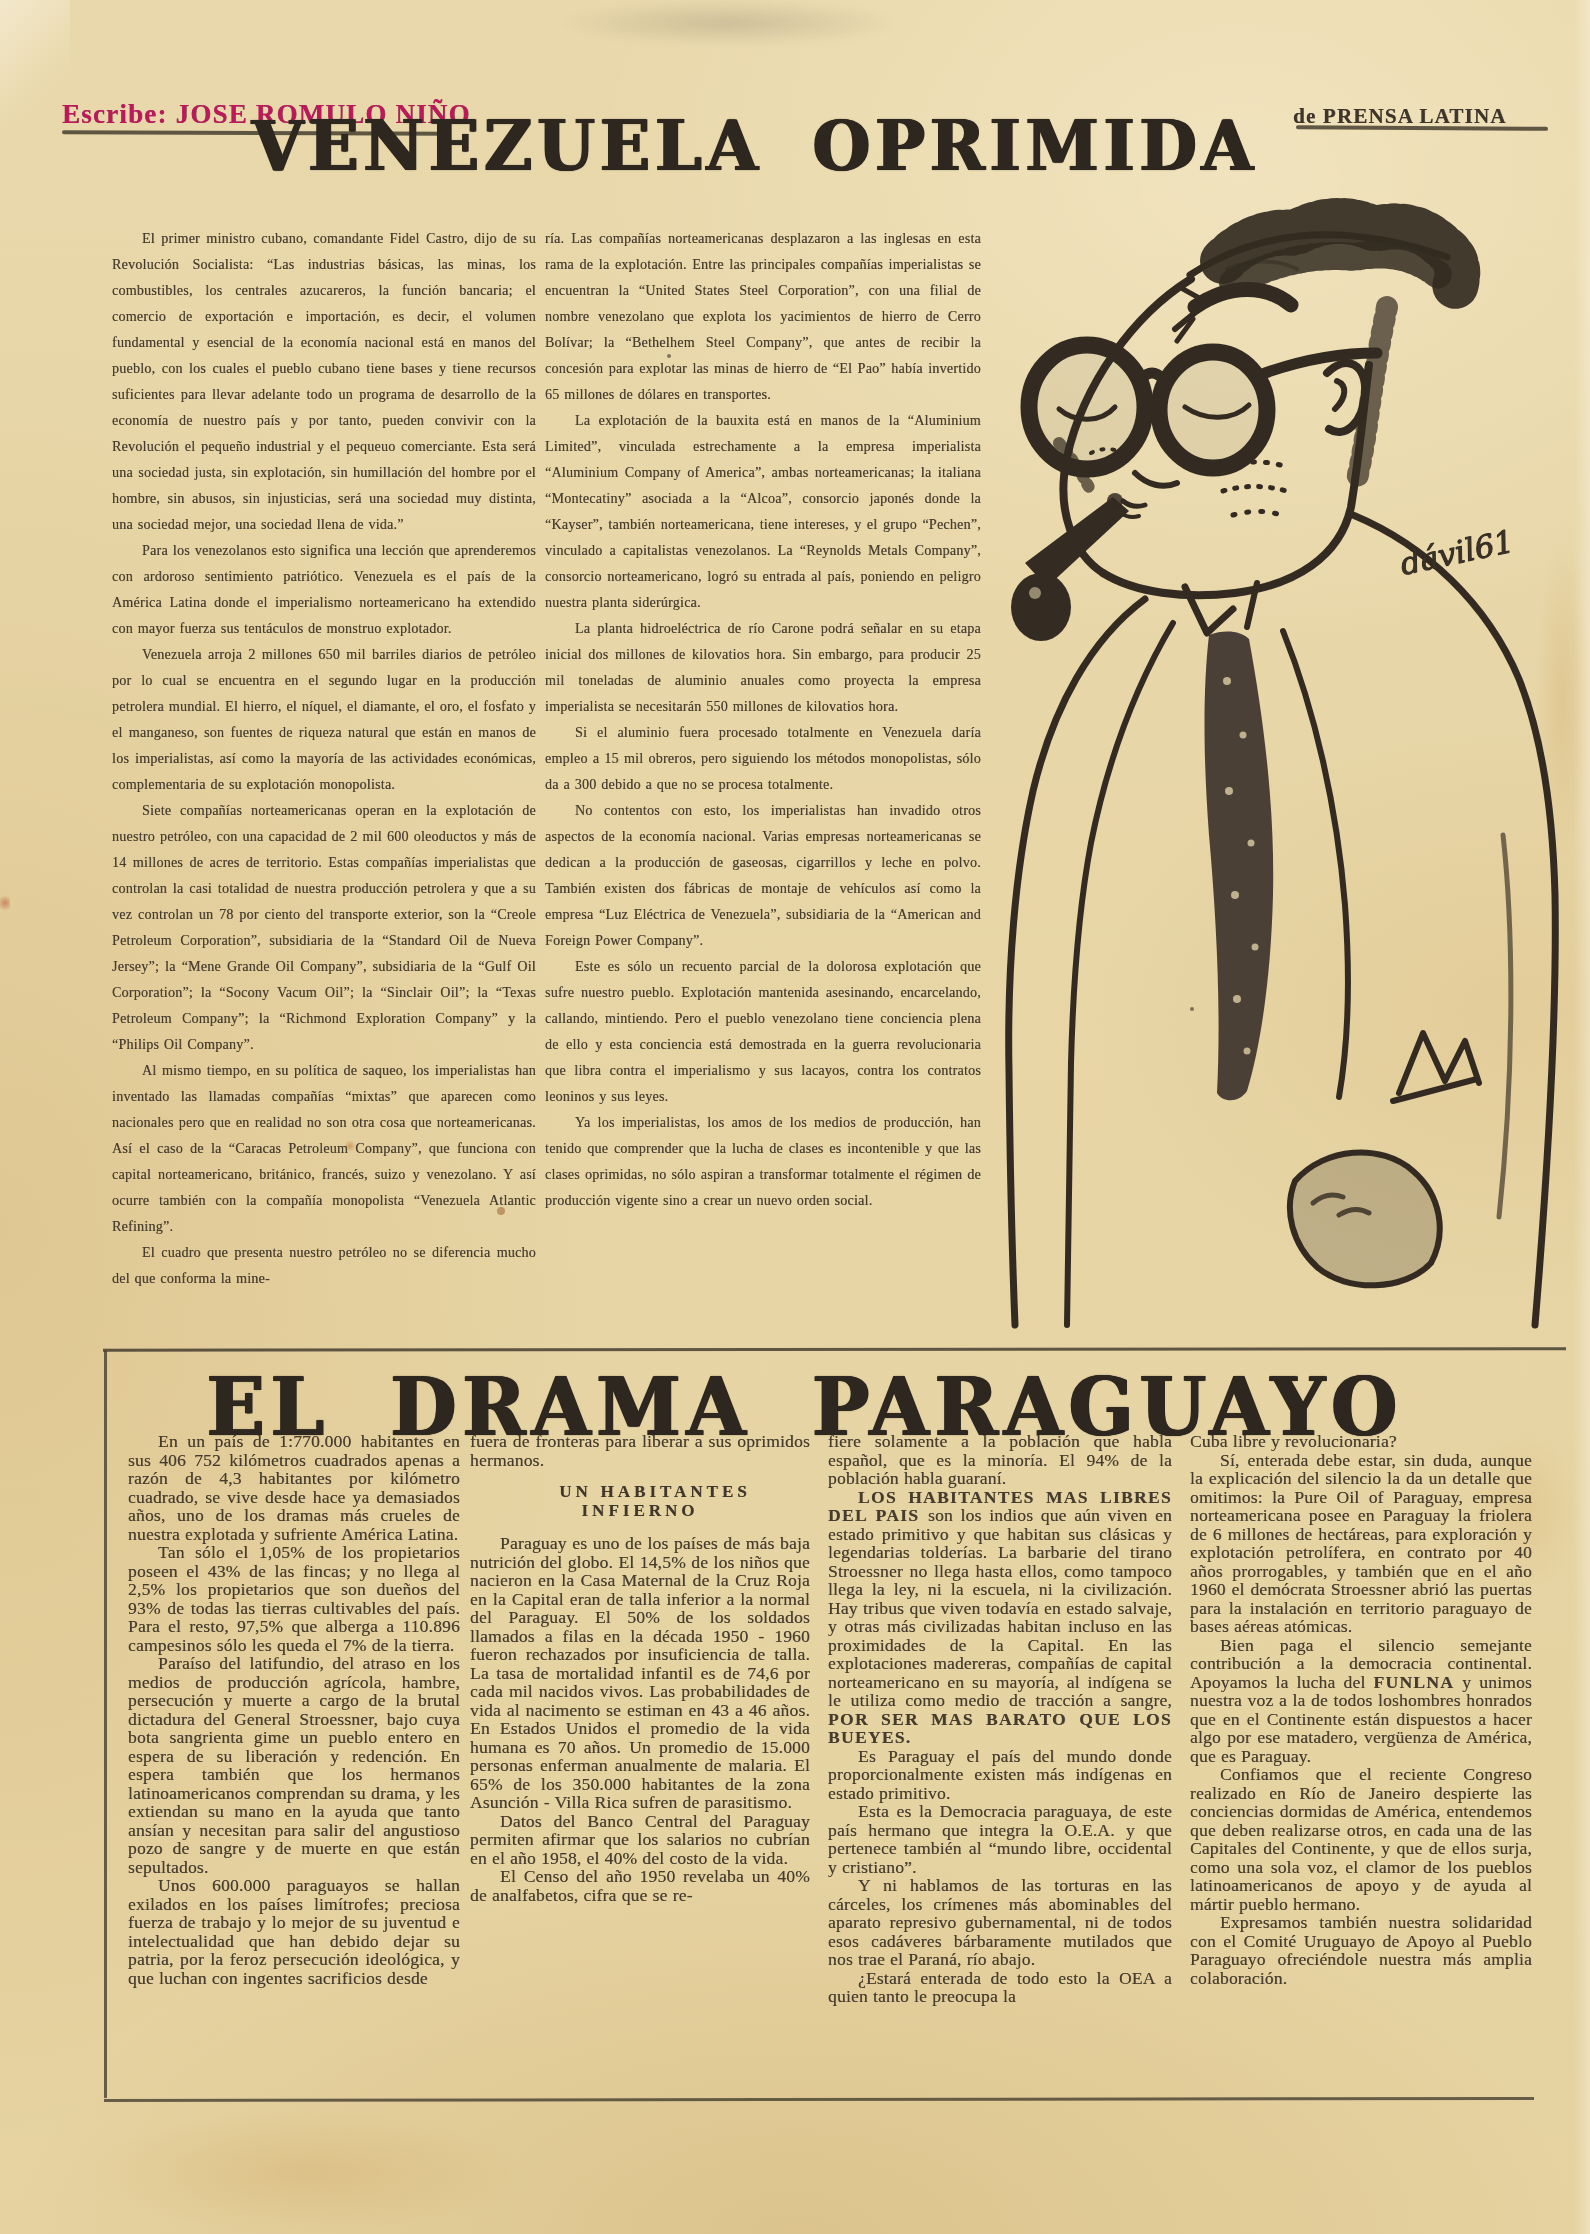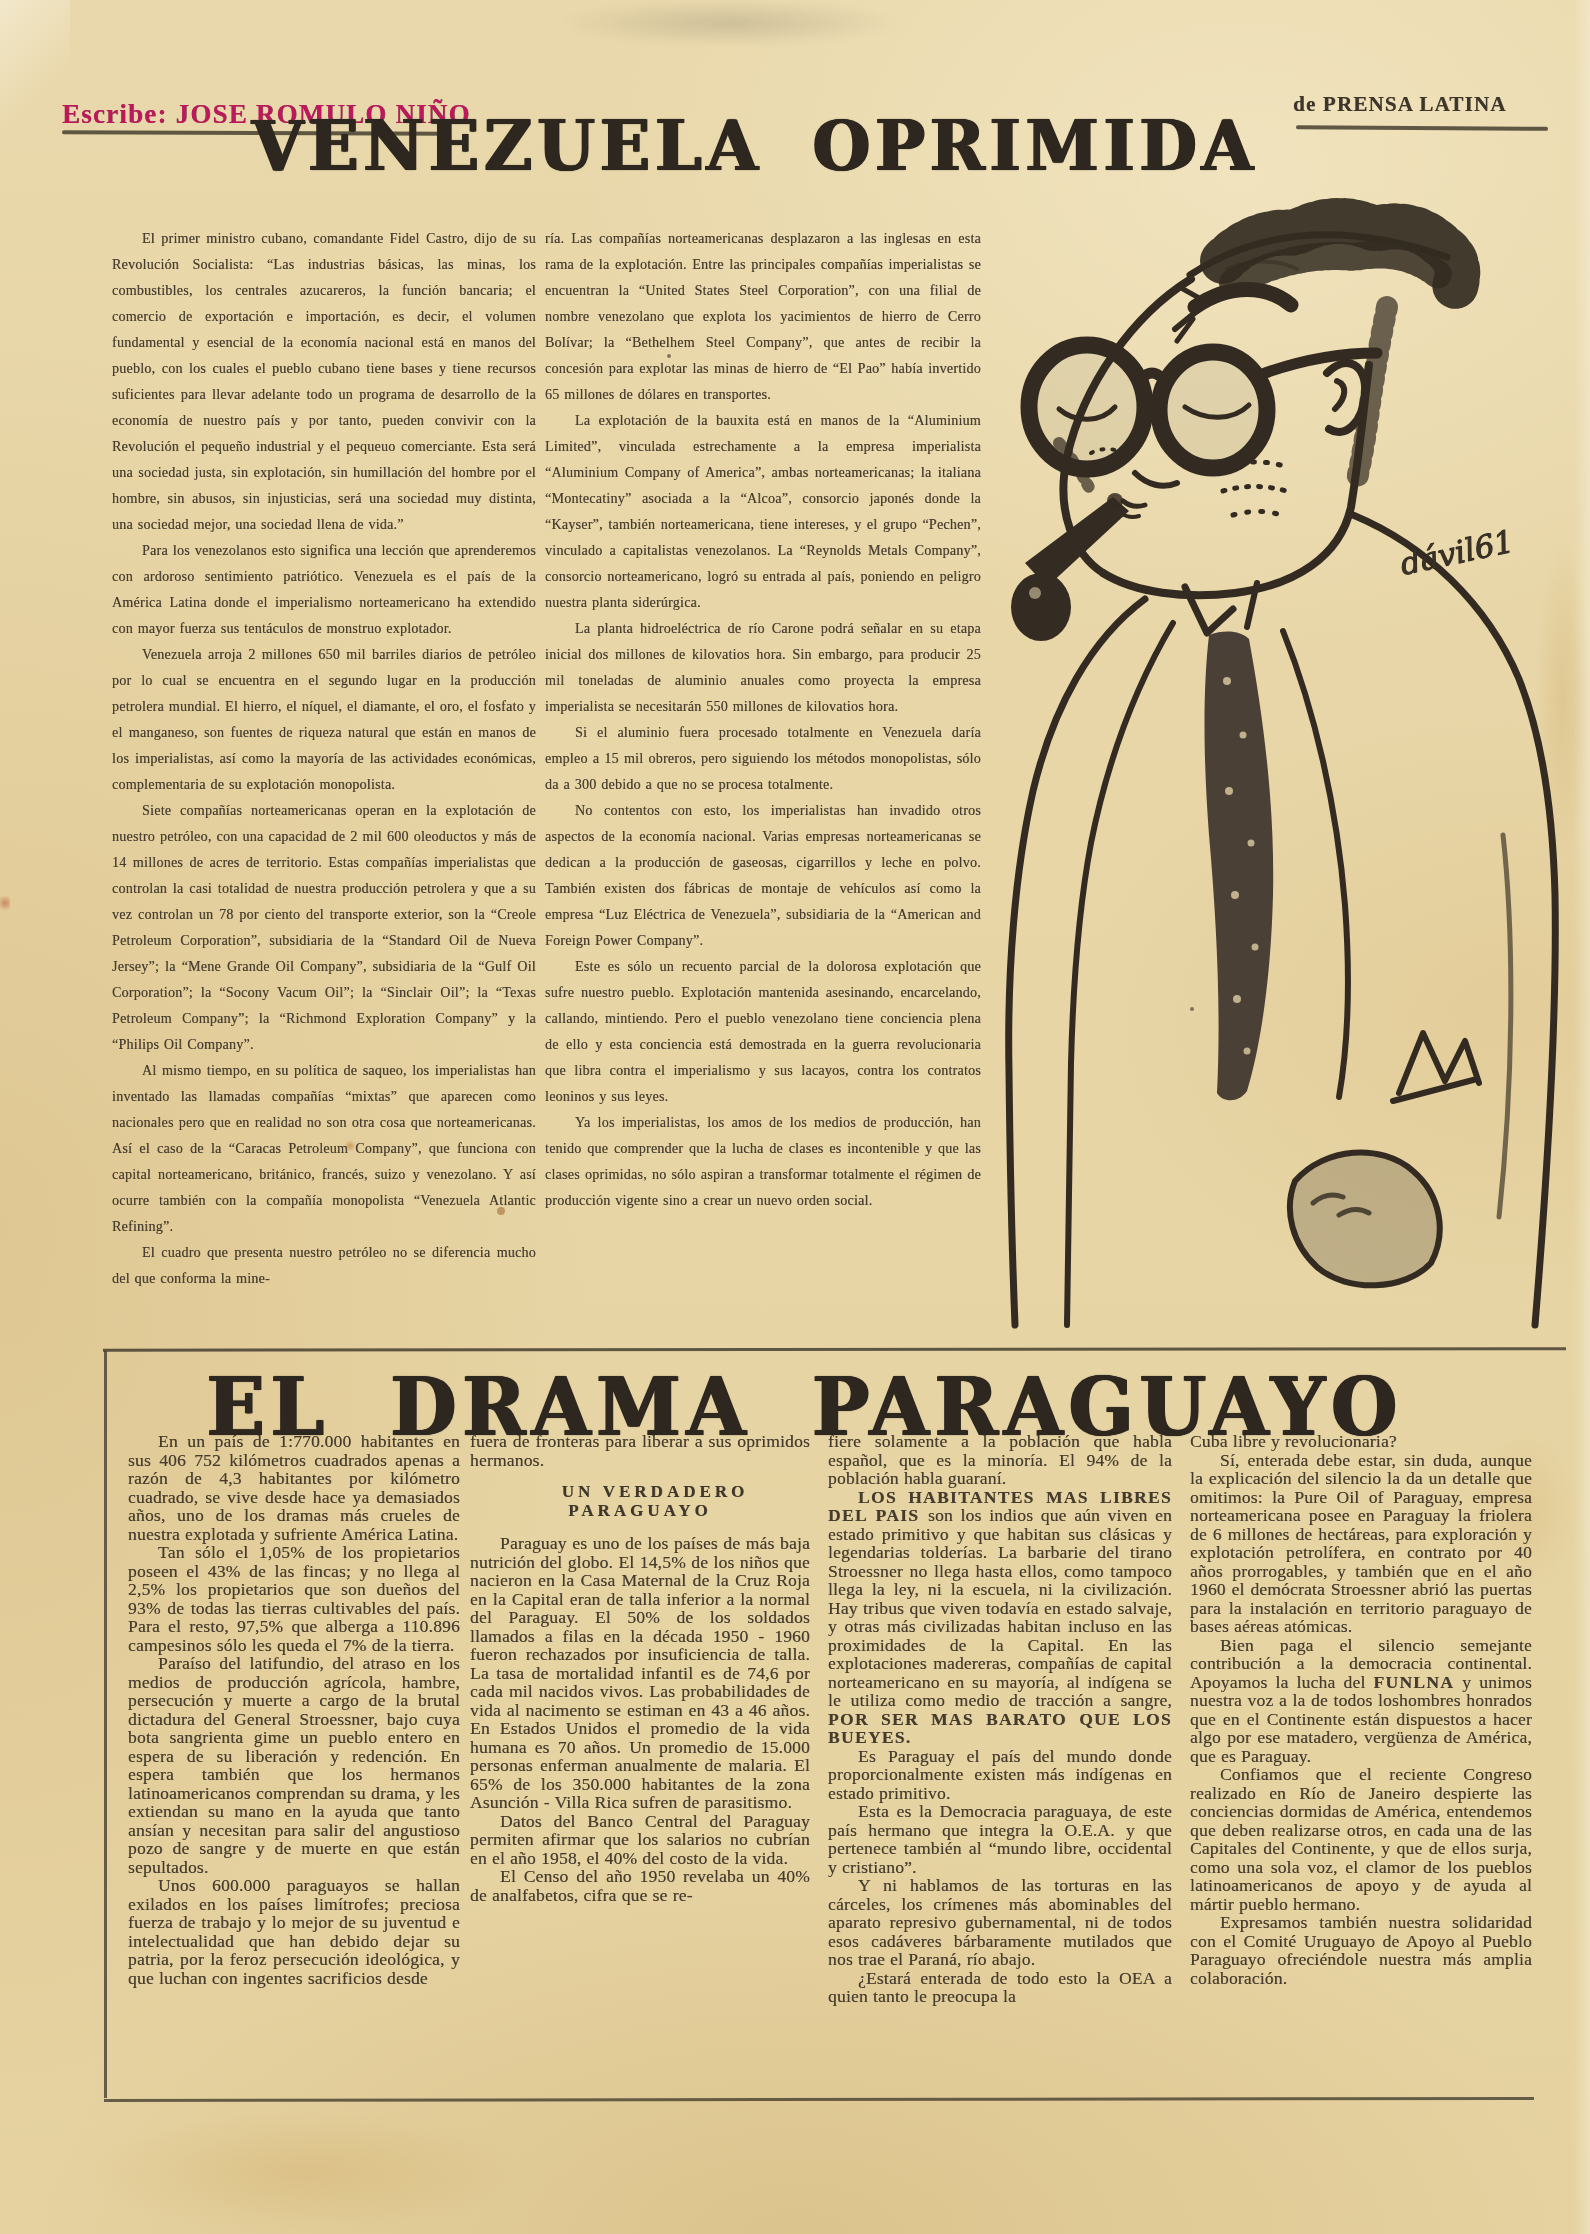--- a/index.html
+++ b/index.html
@@ -13,21 +13,21 @@
       radial-gradient(700px 500px at 95% 45%, rgba(210,175,110,0.22), transparent 60%),
       radial-gradient(1200px 600px at 50% 100%, rgba(196,158,92,0.28), transparent 65%),
       linear-gradient(#e9d8ab,#e5d2a0);
     color:#453c30;
   }
   .abs{position:absolute;}
   
   .byline{left:62px;top:99px;font-size:27px;font-weight:bold;letter-spacing:1.2px;color:#be185d;
           text-shadow:0.4px 0.4px 0.5px rgba(62,54,43,0.65);}
   .byline-rule{left:62px;top:131px;width:388px;height:4px;background:#47402f;transform:rotate(0.25deg);border-radius:2px;opacity:.85;}
-  .agency{left:1293px;top:92px;font-size:21px;font-weight:bold;letter-spacing:1.2px;color:#3e362b;
+  .agency{left:1293px;top:104px;font-size:21px;font-weight:bold;letter-spacing:1.2px;color:#3e362b;
           text-shadow:0.4px 0.4px 0.5px rgba(62,54,43,0.65);}
   .agency-rule{left:1296px;top:126px;width:252px;height:4px;background:#47402f;transform:rotate(0.4deg);border-radius:2px;opacity:.85;}
   
   .big-title{
     font-family:"DejaVu Serif", serif;font-weight:bold;color:#2d2720;text-align:center;
     transform:scaleY(1.06);transform-origin:top center;white-space:nowrap;
     text-shadow:1.2px 0 0 #2d2720,-1.2px 0 0 #2d2720, 0 0 1.5px rgba(45,39,32,0.55);
   }
   .title-venezuela{left:160px;top:104px;width:1190px;font-size:66px;letter-spacing:5px;word-spacing:22px;}
   .title-paraguay{left:140px;top:1360px;width:1330px;font-size:76px;letter-spacing:6px;word-spacing:28px;}
@@ -199,21 +199,21 @@
 
 <div class="colbox bot-col p1">
   <p>En un país de 1:770.000 habitantes en sus 406 752 kilómetros cuadrados apenas a razón de 4,3 habitantes por kilómetro cuadrado, se vive desde hace ya demasiados años, uno de los dramas más crueles de nuestra explotada y sufriente América Latina.</p>
   <p>Tan sólo el 1,05% de los propietarios poseen el 43% de las fincas; y no llega al 2,5% los propietarios que son dueños del 93% de todas las tierras cultivables del país. Para el resto, 97,5% que alberga a 110.896 campesinos sólo les queda el 7% de la tierra.</p>
   <p>Paraíso del latifundio, del atraso en los medios de producción agrícola, hambre, persecución y muerte a cargo de la brutal dictadura del General Stroessner, bajo cuya bota sangrienta gime un pueblo entero en espera de su liberación y redención. En espera también que los hermanos latinoamericanos comprendan su drama, y les extiendan su mano en la ayuda que tanto ansían y necesitan para salir del angustioso pozo de sangre y de muerte en que están sepultados.</p>
   <p>Unos 600.000 paraguayos se hallan exilados en los países limítrofes; preciosa fuerza de trabajo y lo mejor de su juventud e intelectualidad que han debido dejar su patria, por la feroz persecución ideológica, y que luchan con ingentes sacrificios desde</p>
 </div>
 
 <div class="colbox bot-col p2">
   <p class="flush">fuera de fronteras para liberar a sus oprimidos hermanos.</p>
-  <p class="subhead">UN VERDADERO PARAGUAYO</p>
+  <p class="subhead">UN HABITANTES INFIERNO</p>
   <p>Paraguay es uno de los países de más baja nutrición del globo. El 14,5% de los niños que nacieron en la Casa Maternal de la Cruz Roja en la Capital eran de talla inferior a la normal del Paraguay. El 50% de los soldados llamados a filas en la década 1950 - 1960 fueron rechazados por insuficiencia de talla. La tasa de mortalidad infantil es de 74,6 por cada mil nacidos vivos. Las probabilidades de vida al nacimento se estiman en 43 a 46 años. En Estados Unidos el promedio de la vida humana es 70 años. Un promedio de 15.000 personas enferman anualmente de malaria. El 65% de los 350.000 habitantes de la zona Asunción - Villa Rica sufren de parasitismo.</p>
   <p>Datos del Banco Central del Paraguay permiten afirmar que los salarios no cubrían en el año 1958, el 40% del costo de la vida.</p>
   <p>El Censo del año 1950 revelaba un 40% de analfabetos, cifra que se re-</p>
 </div>
 
 <div class="colbox bot-col p3">
   <p class="flush">fiere solamente a la población que habla español, que es la minoría. El 94% de la población habla guaraní.</p>
   <p><span class="caps-bold">LOS HABITANTES MAS LIBRES DEL PAIS </span><span>son los indios que aún viven en estado primitivo y que habitan sus clásicas y legendarias tolderías. La barbarie del tirano Stroessner no llega hasta ellos, como tampoco llega la ley, ni la escuela, ni la civilización. Hay tribus que viven todavía en estado salvaje, y otras más civilizadas habitan incluso en las proximidades de la Capital. En las explotaciones madereras, compañías de capital norteamericano en su mayoría, al indígena se le utiliza como medio de tracción a sangre, </span><span class="caps-bold">POR SER MAS BARATO QUE LOS BUEYES.</span></p>
   <p>Es Paraguay el país del mundo donde proporcionalmente existen más indígenas en estado primitivo.</p>
   <p>Esta es la Democracia paraguaya, de este país hermano que integra la O.E.A. y que pertenece también al “mundo libre, occidental y cristiano”.</p>

